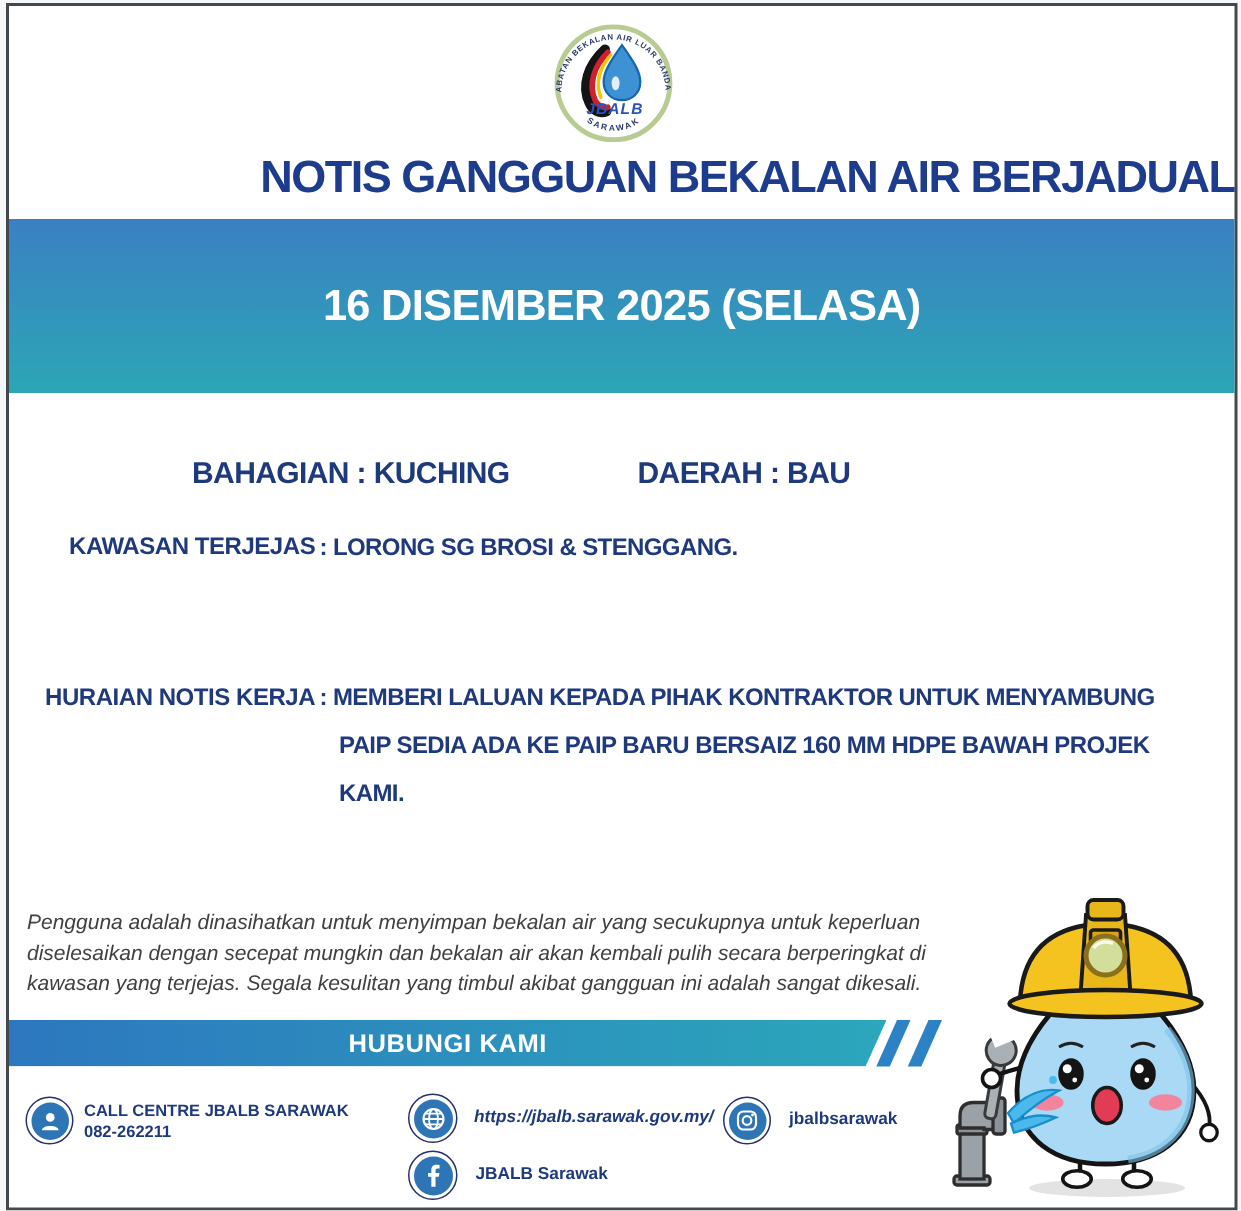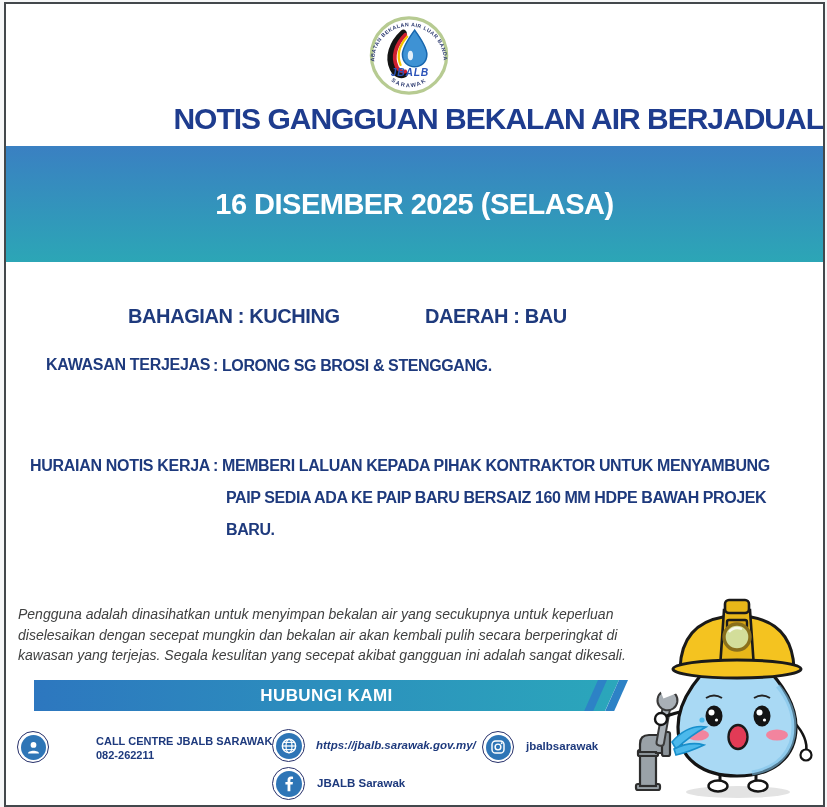--- a/index.html
+++ b/index.html
@@ -25,30 +25,30 @@
   .daerah{left:419px;top:301px;font-size:20px;letter-spacing:-0.4px;}
   .sec-label{font-size:16px;letter-spacing:-0.3px;}
   .sec-value{font-size:16px;letter-spacing:-0.4px;}
 
   .advisory{left:12px;top:600px;font-size:14px;font-style:italic;
     color:#3f4040;line-height:20.5px;}
 
   .contact-bar{left:0;top:676px;width:585px;height:31px;
     background:linear-gradient(90deg,#2d77bf 0%,#2ba7bb 100%);
     clip-path:polygon(0 0,100% 0,calc(100% - 14px) 100%,0 100%);
-    display:flex;align-items:center;justify-content:center;margin-left:28px;}
+    display:flex;align-items:center;justify-content:center;}
   .contact-bar span{color:#fff;font-weight:bold;font-size:17px;letter-spacing:0.4px;}
   .stripe{top:676px;width:9px;height:31px;background:#2d82c6;
     transform:skewX(-24deg);transform-origin:0 0;}
 
   .cicon{border-radius:50%;border:1.5px solid #27316b;background:#fff;
     display:flex;align-items:center;justify-content:center;box-sizing:border-box;}
   .cicon .inner{border-radius:50%;background:#2e75b6;
     display:flex;align-items:center;justify-content:center;}
-  .ctext{font-size:11px;font-weight:bold;color:#1e3a7d;line-height:14px;margin-left:40px;}
+  .ctext{font-size:11px;font-weight:bold;color:#1e3a7d;line-height:14px;}
   .ctext2{font-size:11.5px;font-weight:bold;color:#1e3a7d;}
 </style>
 </head>
 <body>
 
 <div class="poster">
 
   <svg class="abs" style="left:356px;top:10px;" width="94" height="83" viewBox="0 0 100 88">
     <defs>
       <path id="arcTop" d="M 13,50 A 37,37 0 0 1 87,50" fill="none"></path>
@@ -83,26 +83,26 @@
 
   <div class="abs navy b nowrap bahagian">BAHAGIAN : KUCHING</div>
   <div class="abs navy b nowrap daerah">DAERAH : BAU</div>
 
   <div class="abs navy b nowrap sec-label" style="left:40px;top:352px;">KAWASAN TERJEJAS</div>
   <div class="abs navy b nowrap sec-value" style="left:207px;top:353px;">: LORONG SG BROSI &amp; STENGGANG.</div>
 
   <div class="abs navy b nowrap sec-label" style="left:24px;top:453px;">HURAIAN NOTIS KERJA</div>
   <div class="abs navy b nowrap sec-value" style="left:207px;top:453px;">: MEMBERI LALUAN KEPADA PIHAK KONTRAKTOR UNTUK MENYAMBUNG</div>
   <div class="abs navy b nowrap sec-value" style="left:220px;top:485px;">PAIP SEDIA ADA KE PAIP BARU BERSAIZ 160 MM HDPE BAWAH PROJEK</div>
-  <div class="abs navy b nowrap sec-value" style="left:220px;top:517px;">BARU.</div>
+  <div class="abs navy b nowrap sec-value" style="left:220px;top:517px;">KAMI.</div>
 
   <div class="abs advisory">
     <div class="nowrap">Pengguna adalah dinasihatkan untuk menyimpan bekalan air yang secukupnya untuk keperluan</div>
     <div class="nowrap">diselesaikan dengan secepat mungkin dan bekalan air akan kembali pulih secara berperingkat di</div>
-    <div class="nowrap">kawasan yang terjejas. Segala kesulitan yang secepat akibat gangguan ini adalah sangat dikesali.</div>
+    <div class="nowrap">kawasan yang terjejas. Segala kesulitan yang timbul akibat gangguan ini adalah sangat dikesali.</div>
   </div>
 
   <div class="abs contact-bar">
     <span>HUBUNGI KAMI</span>
   </div>
   <div class="abs stripe" style="left:592px;"></div>
   <div class="abs stripe" style="left:613px;"></div>
 
   <div class="abs cicon" style="left:11px;top:727px;width:32px;height:32px;">
     <div class="inner" style="width:25px;height:25px;">

